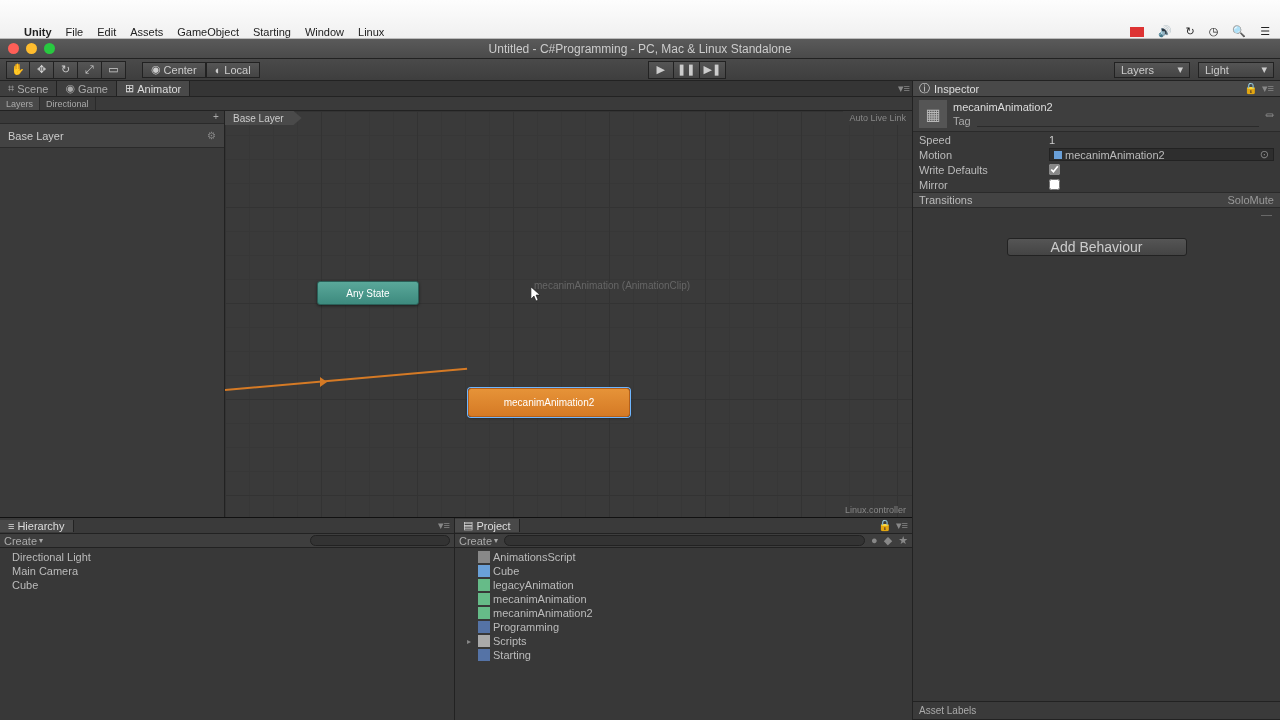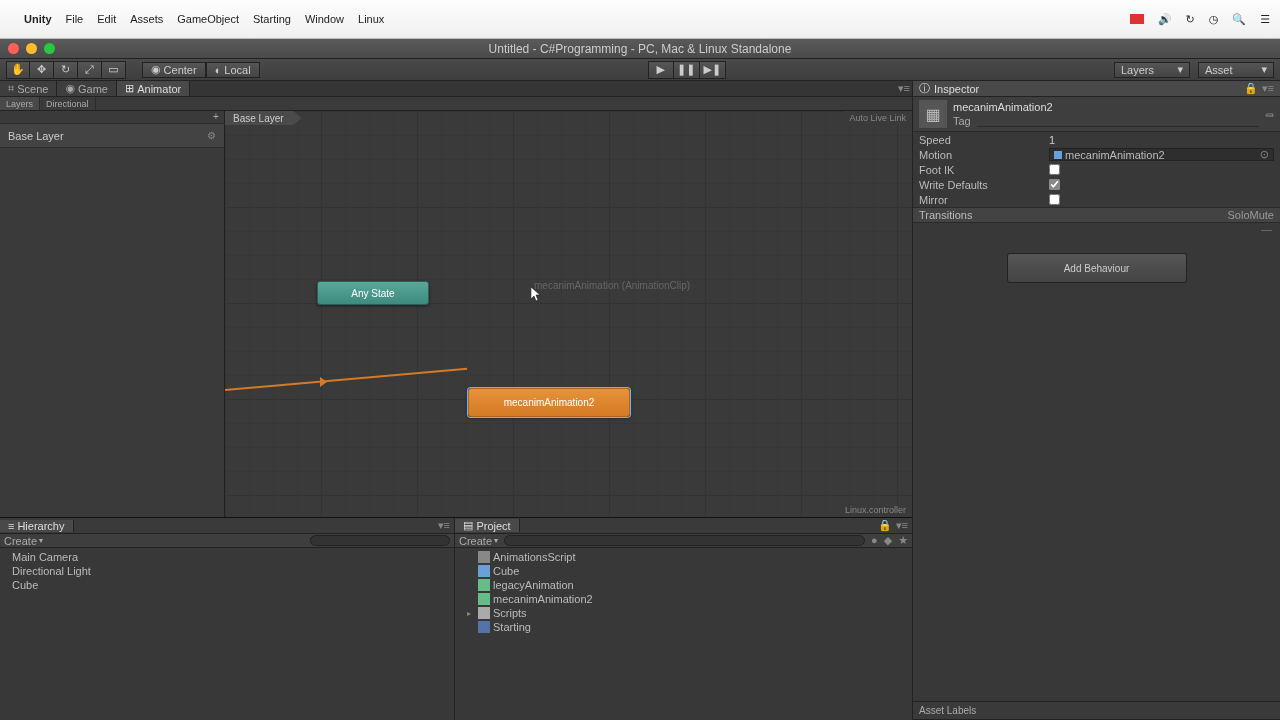--- a/index.html
+++ b/index.html
@@ -1,19 +1,19 @@
 <!DOCTYPE html>
 <html><head>
 <meta charset="utf-8">
 <style>
 * { margin: 0; padding: 0; box-sizing: border-box; font-family: -apple-system, "Lucida Grande", sans-serif; font-size: 11px; user-select: none; }
 body { width: 1280px; height: 720px; background: #383838; overflow: hidden; color: #b8b8b8; }
 
 
-.mac-menubar { height: 39px; background: linear-gradient(#fdfdfd, #f0f0f0); display: flex; align-items: center; padding: 16px 10px; color: #222; border-bottom: 1px solid #bbb; }
+.mac-menubar { height: 39px; background: linear-gradient(#fdfdfd, #f0f0f0); display: flex; align-items: flex-end; padding: 0 10px; color: #222; border-bottom: 1px solid #bbb; }
 .mac-menubar .apple { font-size: 14px; margin-right: 14px; }
 .mac-menubar .app-name { font-weight: bold; margin-right: 14px; }
 .mac-menubar .menu-item { margin-right: 14px; }
 .mac-menubar .spacer { flex: 1; }
 .mac-menubar .right-icons { display: flex; gap: 14px; align-items: center; font-size: 13px; }
 .red-sq { width: 14px; height: 10px; background: #d33; display: inline-block; }
 
 
 .titlebar { height: 20px; background: linear-gradient(#5a5a5a, #4a4a4a); display: flex; align-items: center; position: relative; border-bottom: 1px solid #222; }
 .traffic { display: flex; gap: 7px; margin-left: 8px; }
@@ -66,21 +66,21 @@
 }
 .graph-grid.minor { background-image:
   linear-gradient(#373737 1px, transparent 1px),
   linear-gradient(90deg, #373737 1px, transparent 1px);
   background-size: 24px 24px;
 }
 .breadcrumb { position: absolute; top: 0; left: 0; height: 14px; padding: 0 18px 0 8px; background: #4a4a4a; color: #ccc; font-size: 10px; display: flex; align-items: center; clip-path: polygon(0 0, calc(100% - 8px) 0, 100% 50%, calc(100% - 8px) 100%, 0 100%); }
 .auto-live { position: absolute; top: 0; right: 0; height: 14px; padding: 0 6px; background: #3a3a3a; color: #888; font-size: 9px; display: flex; align-items: center; }
 .controller-label { position: absolute; bottom: 2px; right: 6px; color: #888; font-size: 9px; }
 
-.node { position: absolute; width: 112px; height: 24px; border-radius: 3px; display: flex; align-items: center; justify-content: center; font-size: 10px; color: #fff; box-shadow: 0 1px 3px rgba(0,0,0,0.5); }
+.node { position: absolute; width: 102px; height: 24px; border-radius: 3px; display: flex; align-items: center; justify-content: center; font-size: 10px; color: #fff; box-shadow: 0 1px 3px rgba(0,0,0,0.5); }
 .node.any { background: linear-gradient(#5aa89a, #3d8a7e); border: 1px solid #2a6058; top: 170px; left: 92px; }
 .node.default { background: linear-gradient(#e69338, #d57a25); border: 1px solid #b5601a; top: 277px; left: 243px; width: 162px; height: 29px; box-shadow: 0 0 0 1px #6fb6ff, 0 1px 3px rgba(0,0,0,0.5); }
 .transition-line { position: absolute; top: 278px; left: 0; width: 243px; height: 2px; background: #d57a25; transform-origin: left center; transform: rotate(-5deg); }
 .transition-arrow { position: absolute; top: 266px; left: 95px; width: 0; height: 0; border-left: 7px solid #d57a25; border-top: 5px solid transparent; border-bottom: 5px solid transparent; }
 .drag-ghost { position: absolute; top: 169px; left: 309px; color: #666; font-size: 10px; }
 .cursor-ptr { position: absolute; top: 176px; left: 306px; width: 12px; height: 16px; }
 .cursor-ptr svg { width: 100%; height: 100%; }
 
 
 .bottom { display: flex; height: 220px; border-top: 1px solid #111; }
@@ -117,21 +117,21 @@
 .prop-row .label { width: 130px; color: #bbb; }
 .prop-row .val { flex: 1; color: #ccc; }
 .obj-field { flex: 1; height: 13px; background: #2e2e2e; border: 1px solid #222; display: flex; align-items: center; padding: 0 4px; color: #bbb; font-size: 10px; gap: 3px; }
 .obj-field .dot-icon { width: 8px; height: 8px; background: #6aa0d8; }
 .obj-field .picker { margin-left: auto; color: #888; }
 input[type=checkbox] { width: 11px; height: 11px; accent-color: #888; }
 .section-hdr { height: 16px; background: #434343; display: flex; align-items: center; padding: 0 6px; font-size: 10px; color: #bbb; border-top: 1px solid #2a2a2a; border-bottom: 1px solid #2a2a2a; }
 .section-hdr .right-labels { margin-left: auto; display: flex; color: #999; font-size: 9px; }
 .empty-list { height: 16px; padding: 0 8px; color: #888; font-size: 10px; display: flex; align-items: center; background: #383838; }
 .minus-row { height: 12px; display: flex; justify-content: flex-end; padding-right: 8px; color: #777; }
-.add-behaviour { margin: 18px auto 0; width: 180px; height: 30px; background: linear-gradient(#555, #444); border: 1px solid #222; border-radius: 3px; display: flex; align-items: center; justify-content: center; color: #ccc; font-size: 10px; }
+.add-behaviour { margin: 18px auto 0; width: 180px; height: 18px; background: linear-gradient(#555, #444); border: 1px solid #222; border-radius: 3px; display: flex; align-items: center; justify-content: center; color: #ccc; font-size: 14px; }
 
 .asset-labels { height: 18px; background: #3a3a3a; border-top: 1px solid #222; display: flex; align-items: center; padding: 0 6px; color: #aaa; font-size: 10px; }
 .bottom-strip { height: 18px; background: #3a3a3a; border-top: 1px solid #222; display: flex; align-items: center; justify-content: flex-end; padding-right: 8px; }
 .spinner { width: 12px; height: 12px; border: 2px solid #4a90d9; border-top-color: transparent; border-radius: 50%; }
 </style>
 </head>
 <body>
 
 <div class="mac-menubar">
   <span class="apple"></span>
@@ -187,21 +187,21 @@
       <div class="play-btn">❚❚</div>
       <div class="play-btn">▶❚</div>
     </div>
   </div>
   <div class="right">
     <div class="drop-btn">
         <span>Layers</span>
         <span>▾</span>
       </div>
     <div class="drop-btn">
-        <span>Asset</span>
+        <span>Light</span>
         <span>▾</span>
       </div>
   </div>
 </div>
 
 <div class="main">
   <div class="left-col">
 
     <div class="tabs">
       <div class="tab">
@@ -267,24 +267,24 @@
         </div>
         <div class="panel-toolbar">
           <div class="create-drop">
               <span>Create</span>
               <span style="font-size:8px">▾</span>
             </div>
           <div class="search" title="Q+All"></div>
         </div>
         <div class="panel-body">
           <div class="tree-item">
+              <span>Directional Light</span>
+            </div>
+          <div class="tree-item">
               <span>Main Camera</span>
-            </div>
-          <div class="tree-item">
-              <span>Directional Light</span>
             </div>
           <div class="tree-item">
               <span>Cube</span>
             </div>
         </div>
       </div>
       <div class="project">
         <div class="panel-header">
           <div class="tab">
               <span>▤</span>
@@ -319,21 +319,31 @@
               <span>Cube</span>
             </div>
             <div class="tree-item">
               <span class="arrow"></span>
               <span class="type-icon anim"></span>
               <span>legacyAnimation</span>
             </div>
             <div class="tree-item">
               <span class="arrow"></span>
               <span class="type-icon anim"></span>
+              <span>mecanimAnimation</span>
+            </div>
+            <div class="tree-item">
+              <span class="arrow"></span>
+              <span class="type-icon anim"></span>
               <span>mecanimAnimation2</span>
+            </div>
+            <div class="tree-item">
+              <span class="arrow"></span>
+              <span class="type-icon scene"></span>
+              <span>Programming</span>
             </div>
             <div class="tree-item">
               <span class="arrow">▸</span>
               <span class="type-icon folder"></span>
               <span>Scripts</span>
             </div>
             <div class="tree-item">
               <span class="arrow"></span>
               <span class="type-icon scene"></span>
               <span>Starting</span>
@@ -370,24 +380,20 @@
       </div>
       <div class="prop-row">
         <span class="label">Motion</span>
         <div class="obj-field">
           <span class="dot-icon"></span>
           <span>mecanimAnimation2</span>
           <span class="picker">⊙</span>
         </div>
       </div>
       <div class="prop-row">
-        <span class="label">Foot IK</span>
-        <input type="checkbox" style="">
-      </div>
-      <div class="prop-row">
         <span class="label">Write Defaults</span>
         <input type="checkbox" checked="" style="">
       </div>
       <div class="prop-row">
         <span class="label">Mirror</span>
         <input type="checkbox" style="">
       </div>
       <div class="section-hdr">
         <span>Transitions</span>
         <div class="right-labels">

